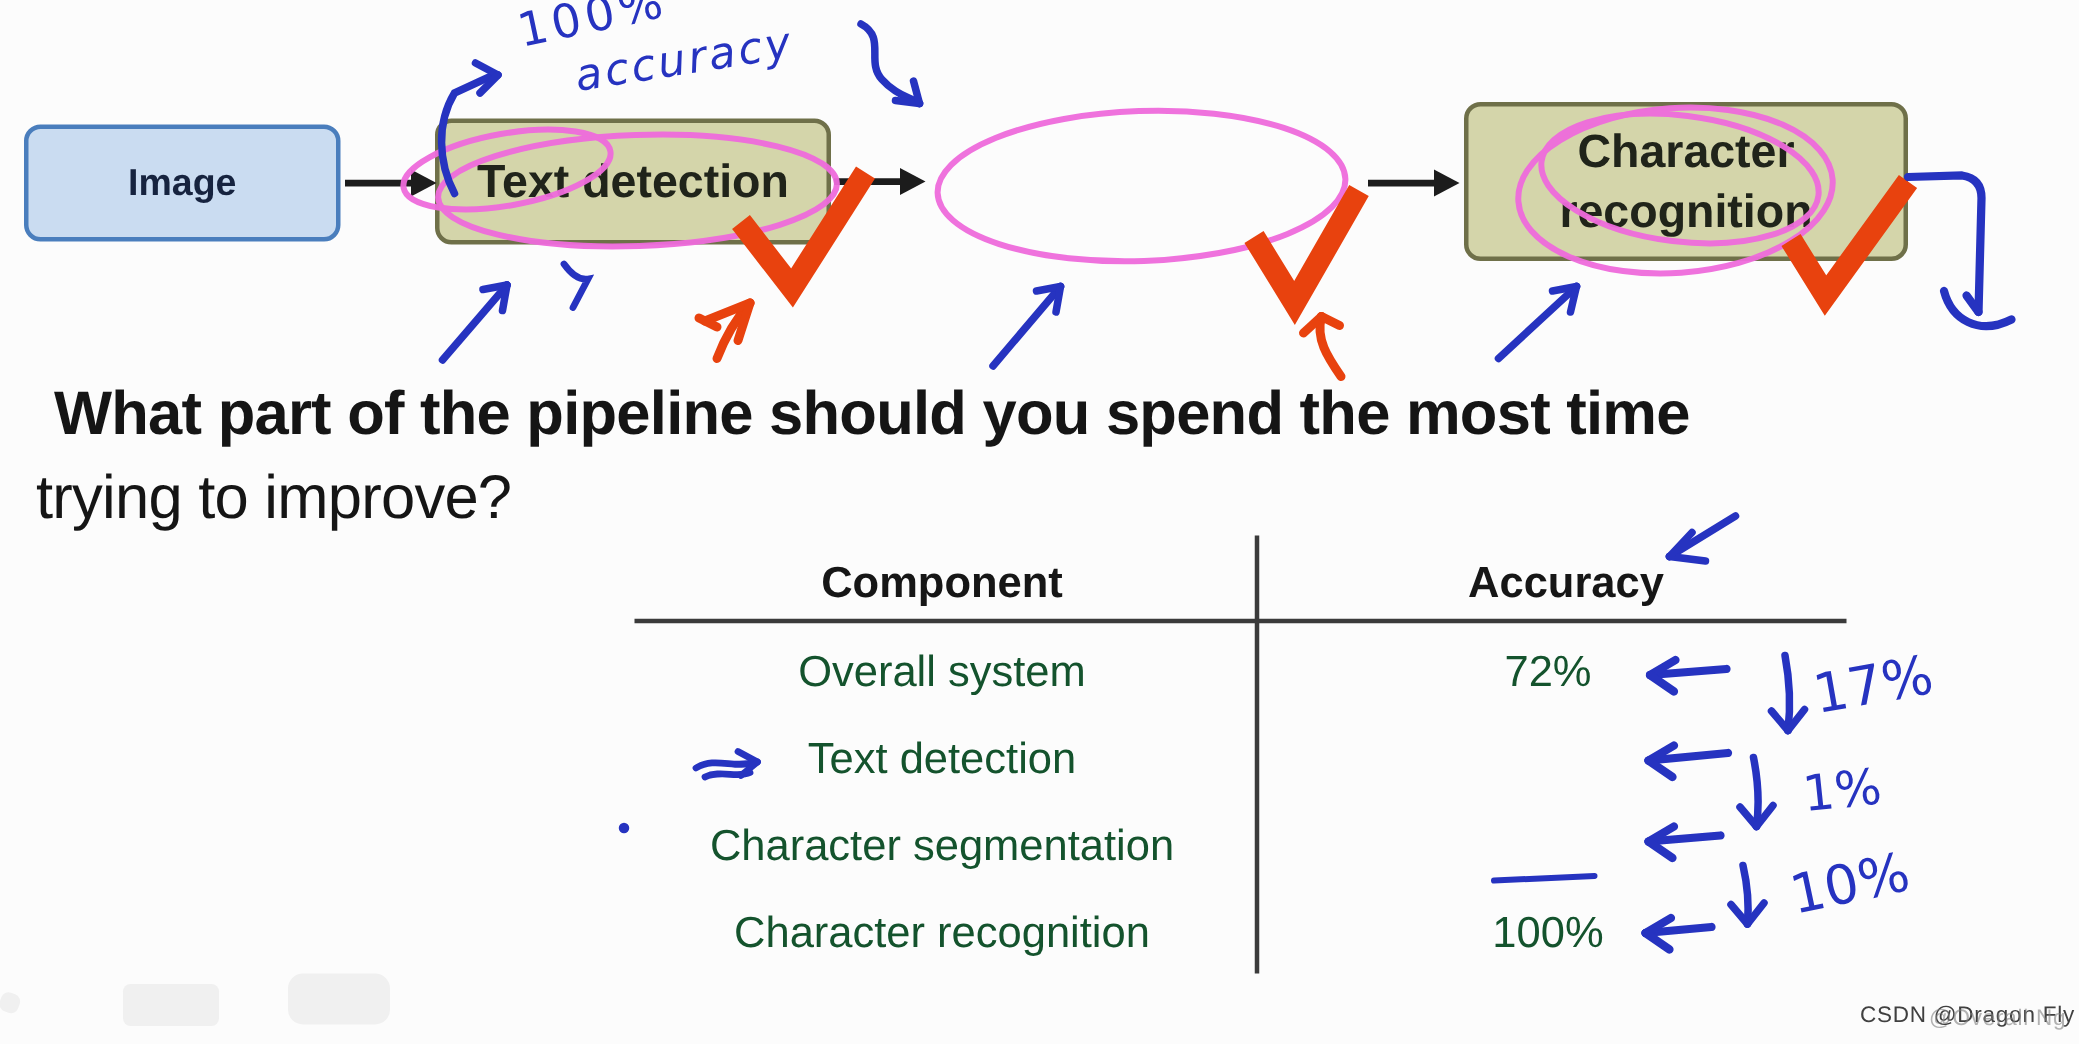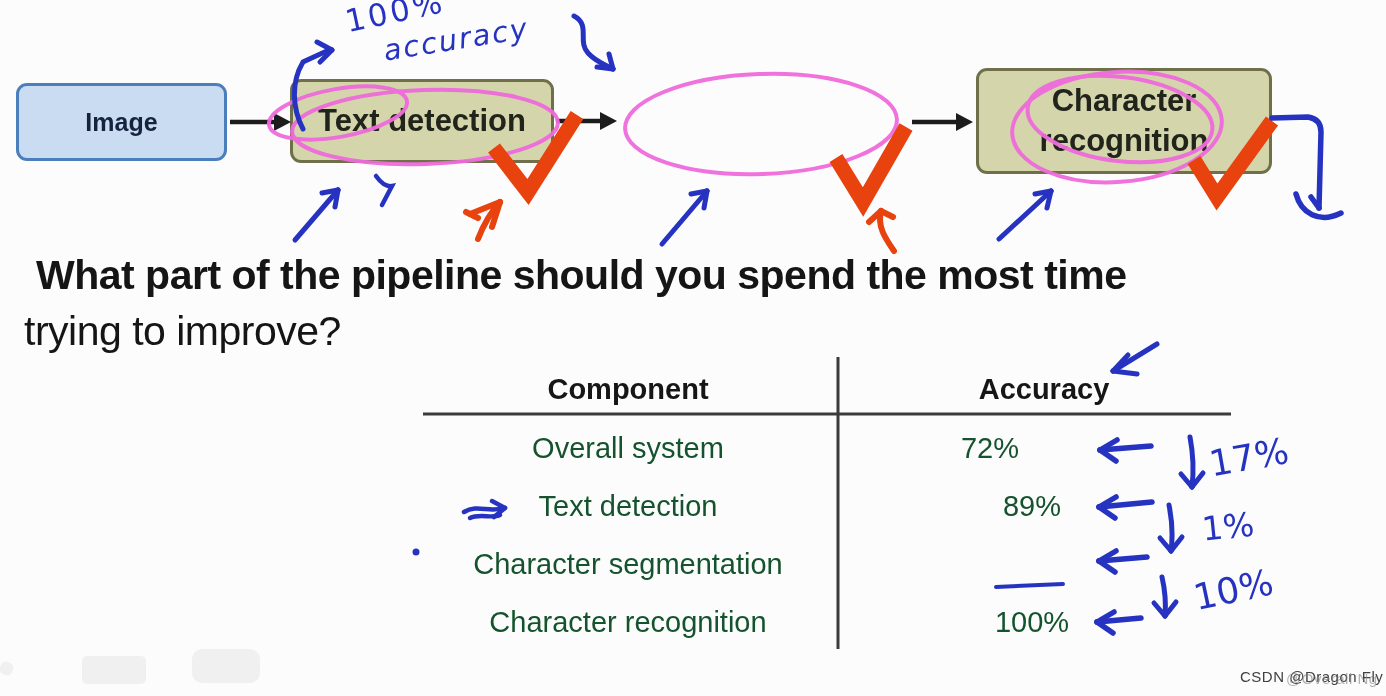--- a/index.html
+++ b/index.html
@@ -60,22 +60,21 @@
   <div class="abs question" style="left:24px;top:308px;">trying to improve?</div>
 
   <div class="abs t-header" style="left:478px;top:372px;width:300px;">Component</div>
   <div class="abs t-header" style="left:894px;top:372px;width:300px;">Accuracy</div>
 
   <div class="abs t-cell" style="left:408px;top:430px;width:440px;">Overall system</div>
   <div class="abs t-cell" style="left:408px;top:488px;width:440px;">Text detection</div>
   <div class="abs t-cell" style="left:408px;top:546px;width:440px;">Character segmentation</div>
   <div class="abs t-cell" style="left:408px;top:604px;width:440px;">Character recognition</div>
 
-  <div class="abs t-cell" style="left:900px;top:430px;width:180px;">72%</div>
-  <div class="abs t-cell" style="left:942px;top:488px;width:180px;">89%</div>
+  <div class="abs t-cell" style="left:942px;top:430px;width:180px;">72%</div>
   <div class="abs t-cell" style="left:942px;top:604px;width:180px;">100%</div>
 
   <div class="abs hand" style="left:342px;top:4px;font-size:31px;letter-spacing:3px;transform:rotate(-12deg);">100%</div>
   <div class="abs hand it" style="left:381px;top:34px;font-size:29px;letter-spacing:2px;transform:rotate(-9deg);">accuracy</div>
 
   <div class="abs hand" style="left:1206px;top:444px;font-size:36px;transform:rotate(-10deg);">17%</div>
   <div class="abs hand" style="left:1200px;top:510px;font-size:33px;transform:rotate(-6deg);">1%</div>
   <div class="abs hand" style="left:1190px;top:578px;font-size:36px;transform:rotate(-12deg);">10%</div>
 
   <div class="abs wm" style="left:1240px;top:668px;">CSDN @Dragon Fly</div>

